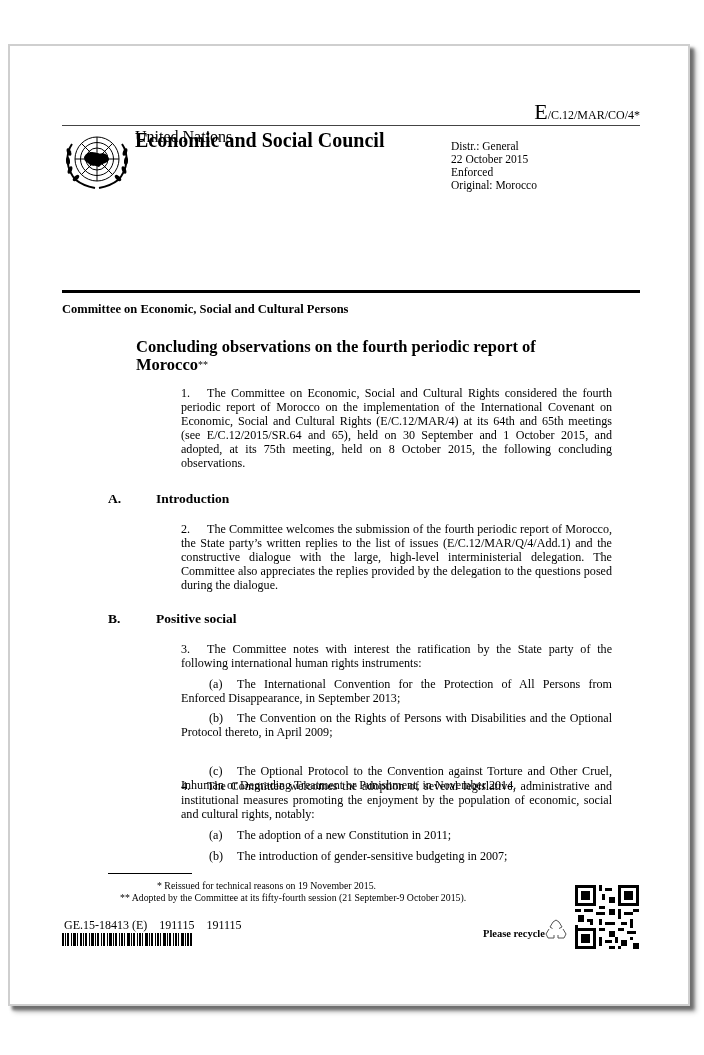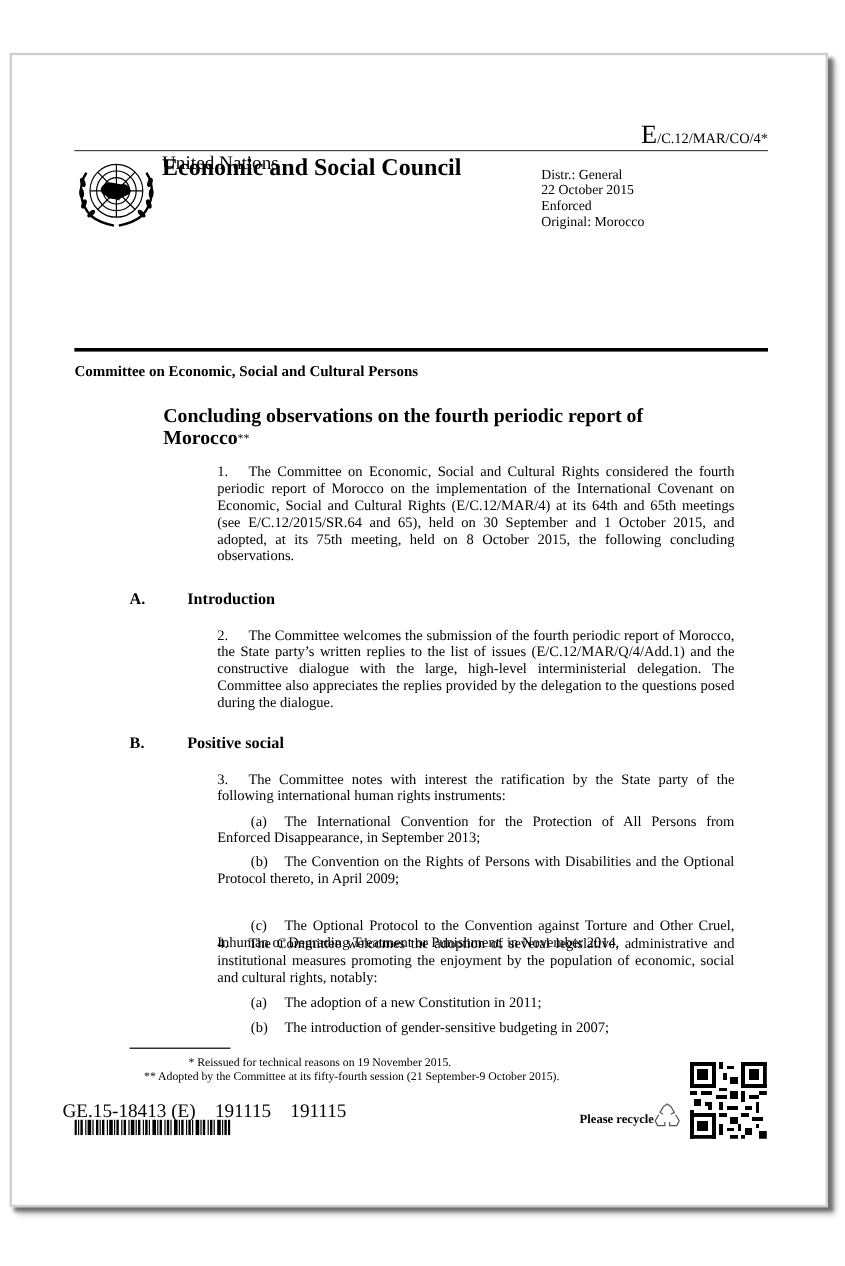--- a/index.html
+++ b/index.html
@@ -23,21 +23,21 @@
   .title sup { font-size: 10px; font-weight: normal; vertical-align: 2px; }
   .para { position: absolute; left: 136px; width: 431px; font-size: 12.1px; line-height: 14px; text-align: justify; margin-left: 45px; }
   .para .num { display: inline-block; width: 26px; }
   .sub { text-indent: 28px; }
   .sub .lbl { display: inline-block; width: 28px; text-indent: 0; }
   .heading { position: absolute; font-size: 13.5px; font-weight: bold; }
   .heading .letter { position: absolute; left: 0; }
   .heading .text { position: absolute; left: 32px; white-space: nowrap; margin-left: 16px; }
   .foot-rule { position: absolute; left: 108px; top: 873px; width: 84px; height: 1px; background: #000; }
   .foot { font-size: 9.8px; }
-  .job { left: 52px; top: 918px; font-size: 16px; }
+  .job { left: 64px; top: 918px; font-size: 12px; }
   .barcode { position: absolute; left: 62px; top: 933px; width: 130px; height: 13px; }
   .recycle-text { left: 483px; top: 928px; font-size: 10.5px; font-weight: bold; }
   .recycle-icon { position: absolute; left: 544px; top: 919px; width: 24px; height: 22px; }
   .qr { position: absolute; left: 575px; top: 885px; width: 64px; height: 64px; }
 </style>
 </head>
 <body>
 
 <div class="page"></div>
 

